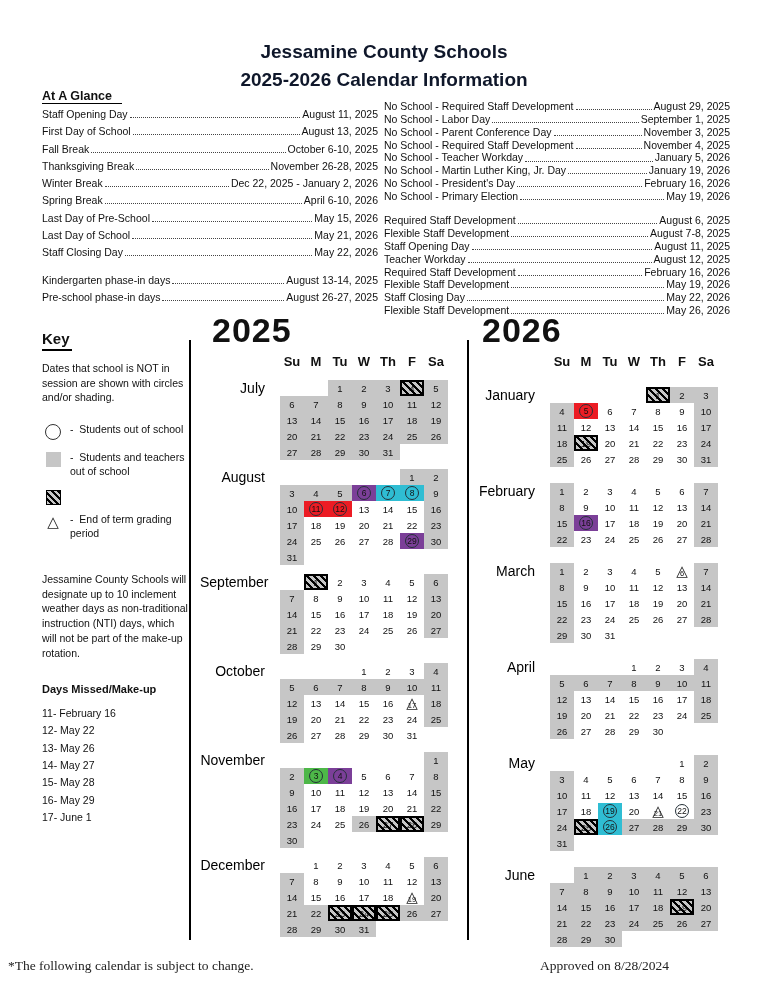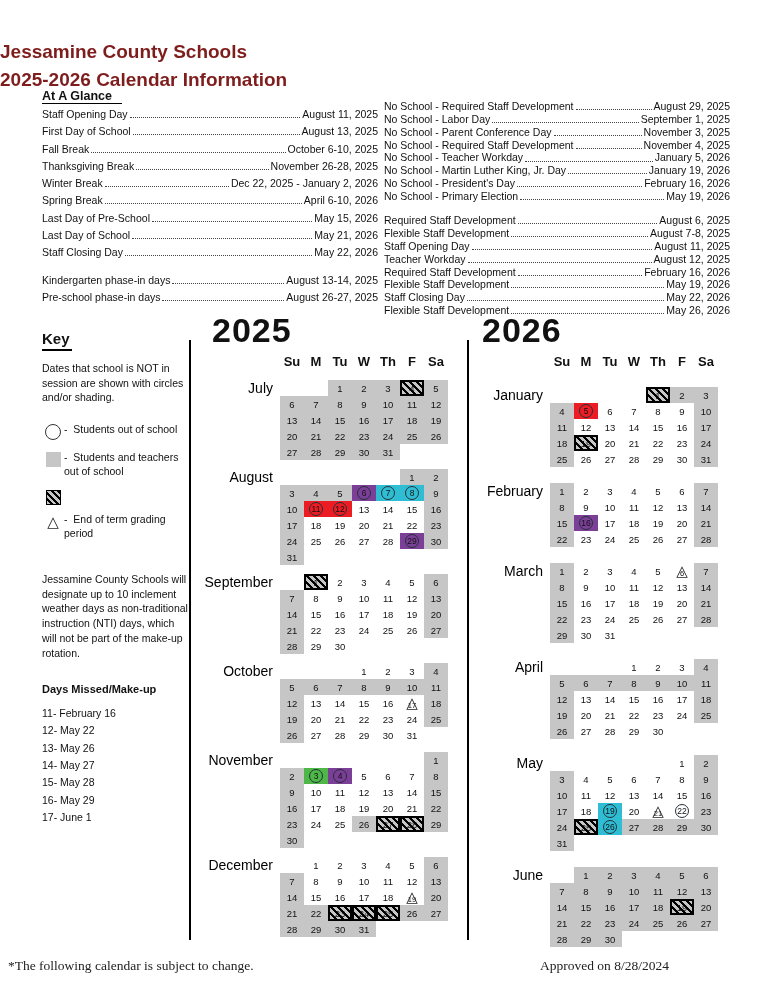--- a/index.html
+++ b/index.html
@@ -1,41 +1,41 @@
 <!DOCTYPE html>
 <html style="--purple: #7b3f98; --cyan: #2fbdd3; --green: #4db748; --red: #ec1c24; --shaded: #c6c6c6;"><head>
 <meta charset="utf-8">
 <style>
   html,body{margin:0;padding:0;background:#fff;}
   body{font-family:"Liberation Sans","DejaVu Sans",sans-serif;color:#111;}
   #page{position:relative;width:768px;height:994px;background:#fff;overflow:hidden;}
 
   
-  #top-title{position:absolute;top:38px;left:0;right:0;
-    font-size:19px;font-weight:bold;line-height:1.45;color:#7f1d1d;}
+  #top-title{position:absolute;top:38px;left:0;right:0;text-align:center;
+    font-size:19px;font-weight:bold;line-height:1.45;color:#0f172a;}
 
   
   .dotrow{display:flex;align-items:flex-end;font-size:10.5px;line-height:1.15;}
   .dotrow .lbl,.dotrow .val{white-space:nowrap;}
   .dotrow .dots{flex:1;border-bottom:1.6px dotted #444;margin:0 2px 2px 2px;min-width:6px;}
   #glance{position:absolute;left:42px;top:86px;width:336px;}
   #glance .dotrow{margin-bottom:5.2px;}
   #glance-heading{font-size:12.5px;font-weight:bold;border-bottom:1.6px solid #000;
     display:inline-block;padding-right:10px;margin-bottom:4px;}
   #phase-rows{margin-top:16px;}
   #noschool{position:absolute;left:384px;top:100px;width:346px;}
   #noschool .dotrow{margin-bottom:0.8px;}
   #staffdays{margin-top:12px;}
 
   
   #keycol{position:absolute;left:42px;top:330px;width:148px;font-size:10.5px;}
   #key-heading{font-size:15px;font-weight:bold;}
   #key-underline{width:30px;height:2px;background:#000;margin:2px 0 10px 0;}
   #key-note{line-height:1.4;}
-  .legend-item{display:flex;gap:0;align-items:flex-start;line-height:1.3;}
+  .legend-item{display:flex;gap:6px;align-items:flex-start;line-height:1.3;}
   .legend-icon{width:22px;display:flex;justify-content:center;flex:none;padding-top:1px;}
   .icon-circle{width:16px;height:16px;border:1.6px solid #333;border-radius:50%;box-sizing:border-box;}
   .icon-gray{width:15px;height:15px;background:var(--shaded);}
   .icon-hatch{width:15px;height:15px;background:var(--shaded);border:1.6px solid #000;position:relative;box-sizing:border-box;}
   .icon-hatch::before{content:"";position:absolute;inset:0;
     background:repeating-linear-gradient(45deg,transparent 0 2.5px,#000 2.5px 4.5px);}
   .icon-tri{font-size:15px;line-height:1;color:#222;}
   #circle-types{margin:2px 0 10px 34px;line-height:1.4;}
   #circle-types div{white-space:nowrap;}
   .li-gap{margin-top:11px;}
@@ -44,21 +44,21 @@
   #dm-list{margin-top:10px;line-height:1.65;}
 
   
   .vline{position:absolute;width:2px;background:#000;top:340px;height:600px;}
   #vline1{left:189px;} #vline2{left:467px;}
   .calcol{position:absolute;top:312px;width:266px;}
   #cal2025{left:200px;--mgap:9px;}
   #cal2026{left:470px;--mgap:16px;}
   .year-heading{font-size:34px;font-weight:bold;margin:0 0 4px 12px;line-height:1.1;letter-spacing:1px;}
   .month-row{display:flex;margin-bottom:var(--mgap);}
-  .month-label{width:80px;padding-right:7px;box-sizing:border-box;text-align:right;
+  .month-label{width:80px;padding-right:15px;box-sizing:border-box;text-align:right;
     font-size:14px;line-height:16px;color:#000;}
   .grid{display:grid;grid-template-columns:repeat(7,24px);grid-auto-rows:16px;}
   .wk-hdr{margin-bottom:2px;}
   .wk-hdr .cell{font-weight:bold;font-size:13px;}
   .cell{font-size:9.5px;display:flex;align-items:center;justify-content:center;
     position:relative;box-sizing:border-box;color:#111;}
   .t-g{background:var(--shaded);}
   .t-h{background:var(--shaded);border:2px solid #000;}
   .t-h::before{content:"";position:absolute;inset:0;
     background:repeating-linear-gradient(45deg,transparent 0 3px,#000 3px 5px);}

